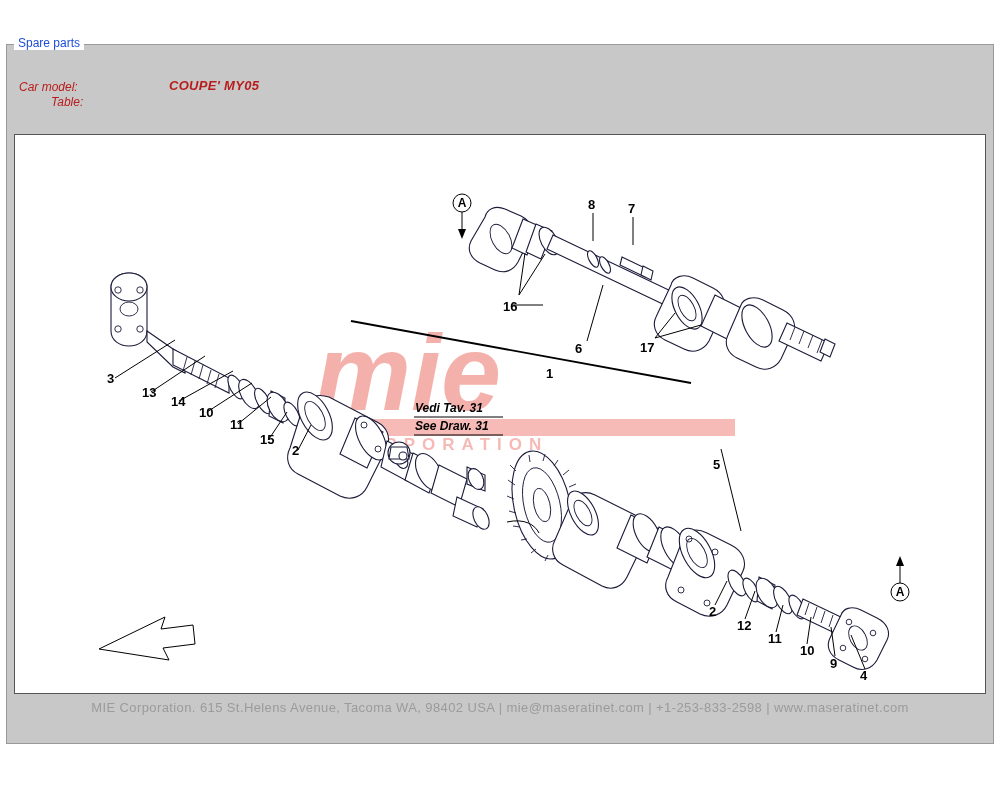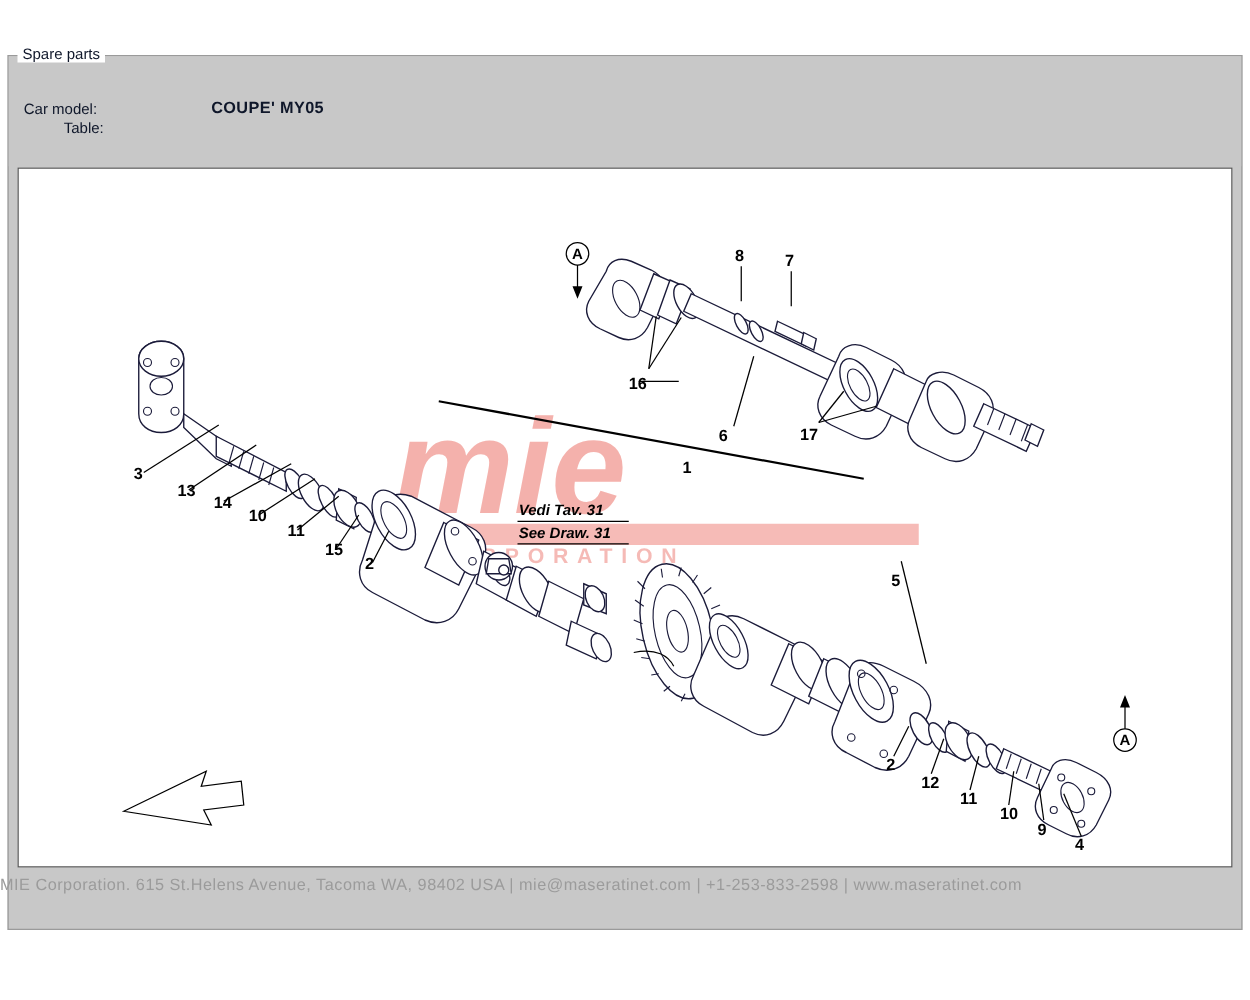--- a/index.html
+++ b/index.html
@@ -31,40 +31,41 @@
     background: #c8c8c8;
     box-sizing: border-box;
   }
   .group-legend {
     position: absolute;
     left: 14px;
     top: 37px;
     background: #ffffff;
     padding: 0 4px;
     font-size: 12px;
-    color: #0f172a;
+    color: #1d4ed8;
     line-height: 13px;
     z-index: 5;
   }
 
   
   .header {
     position: absolute;
     left: 7px;
     top: 45px;
     width: 986px;
     height: 88px;
     background: #c8c8c8;
     box-sizing: border-box;
   }
   .hdr-row {
     position: absolute;
     font-size: 12px;
-    color: #0f172a;
+    color: #b91c1c;
     white-space: nowrap;
+    font-style: italic;
   }
   .hdr-label { left: 12px; }
   .hdr-value {
     left: 130px;
     font-weight: bold;
     font-size: 13px;
     letter-spacing: 0.3px;
     margin-left: 32px;
   }
   .row1 { top: 35px; }
@@ -89,20 +90,21 @@
     left: 0;
     top: 0;
   }
 
   
   .footer {
     position: absolute;
     left: 0;
     top: 700px;
     width: 1000px;
+    text-align: center;
     font-size: 13px;
     color: #9b9b9b;
     letter-spacing: 0.4px;
   }
 
   
   .wm-main {
     font-family: "Liberation Sans", sans-serif;
     font-weight: bold;
     font-style: italic;

